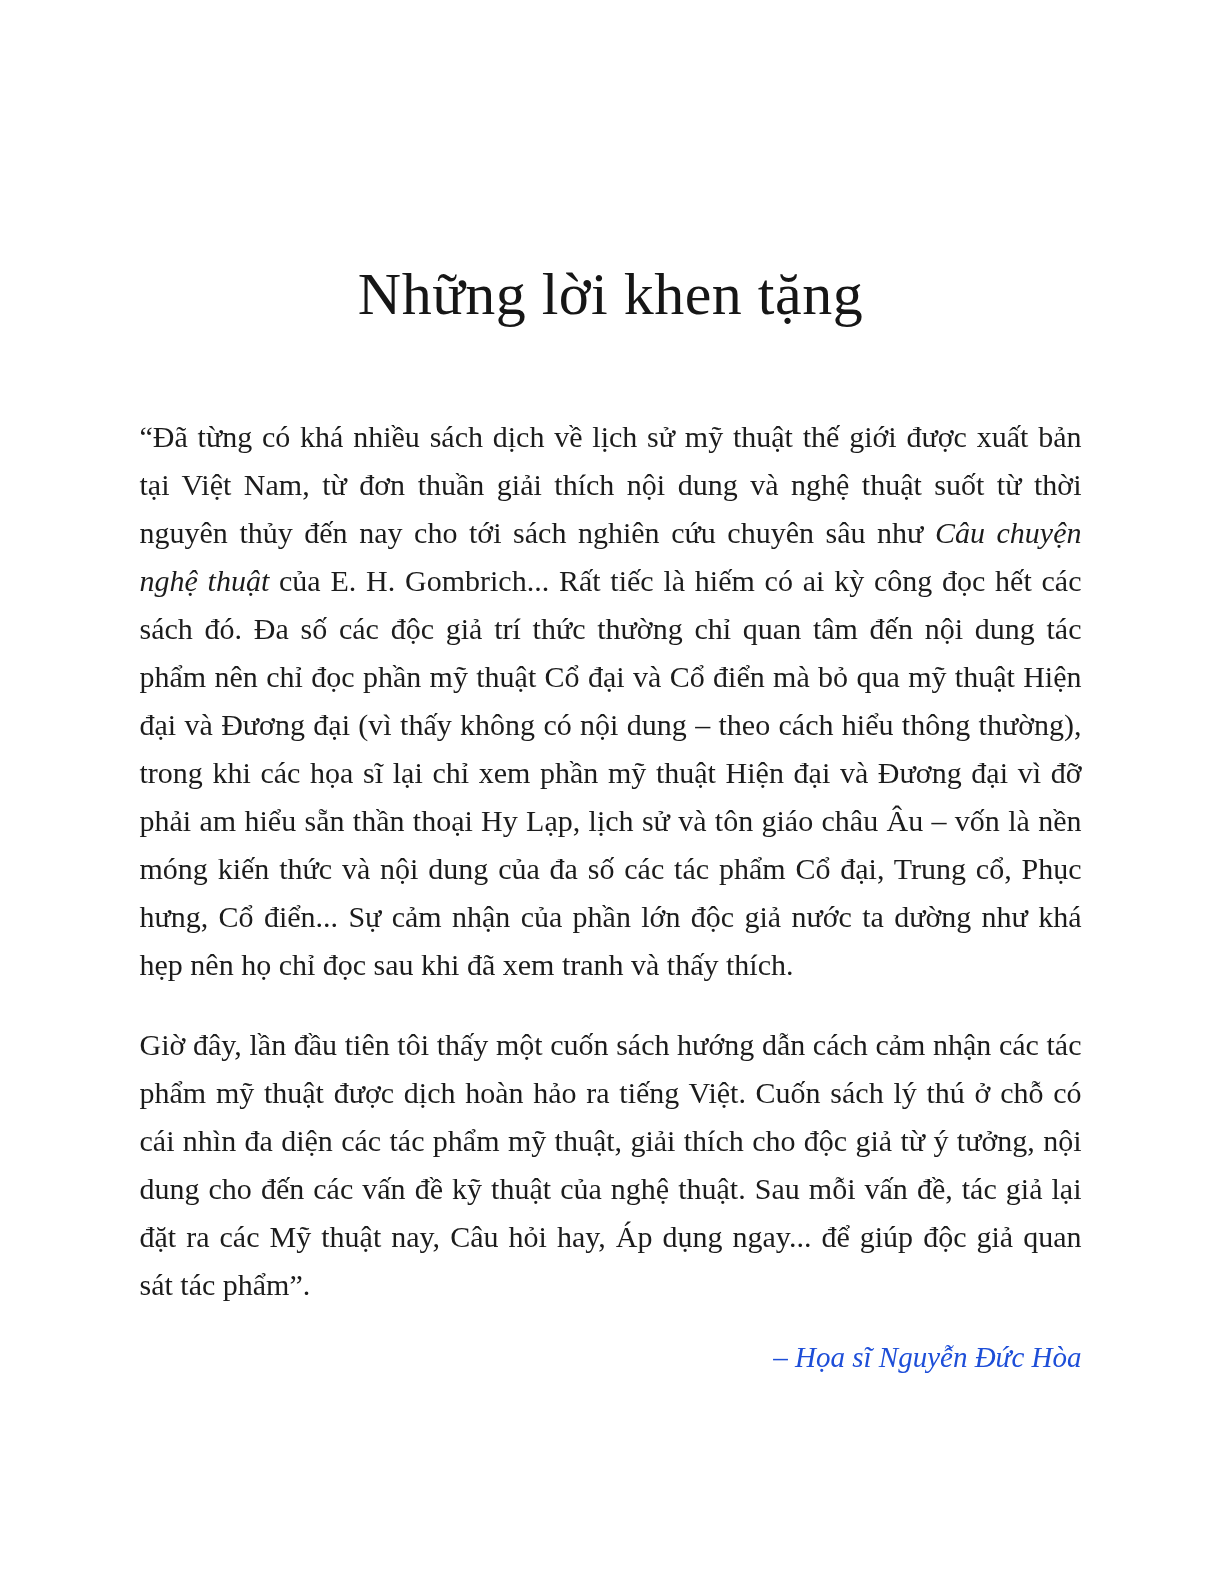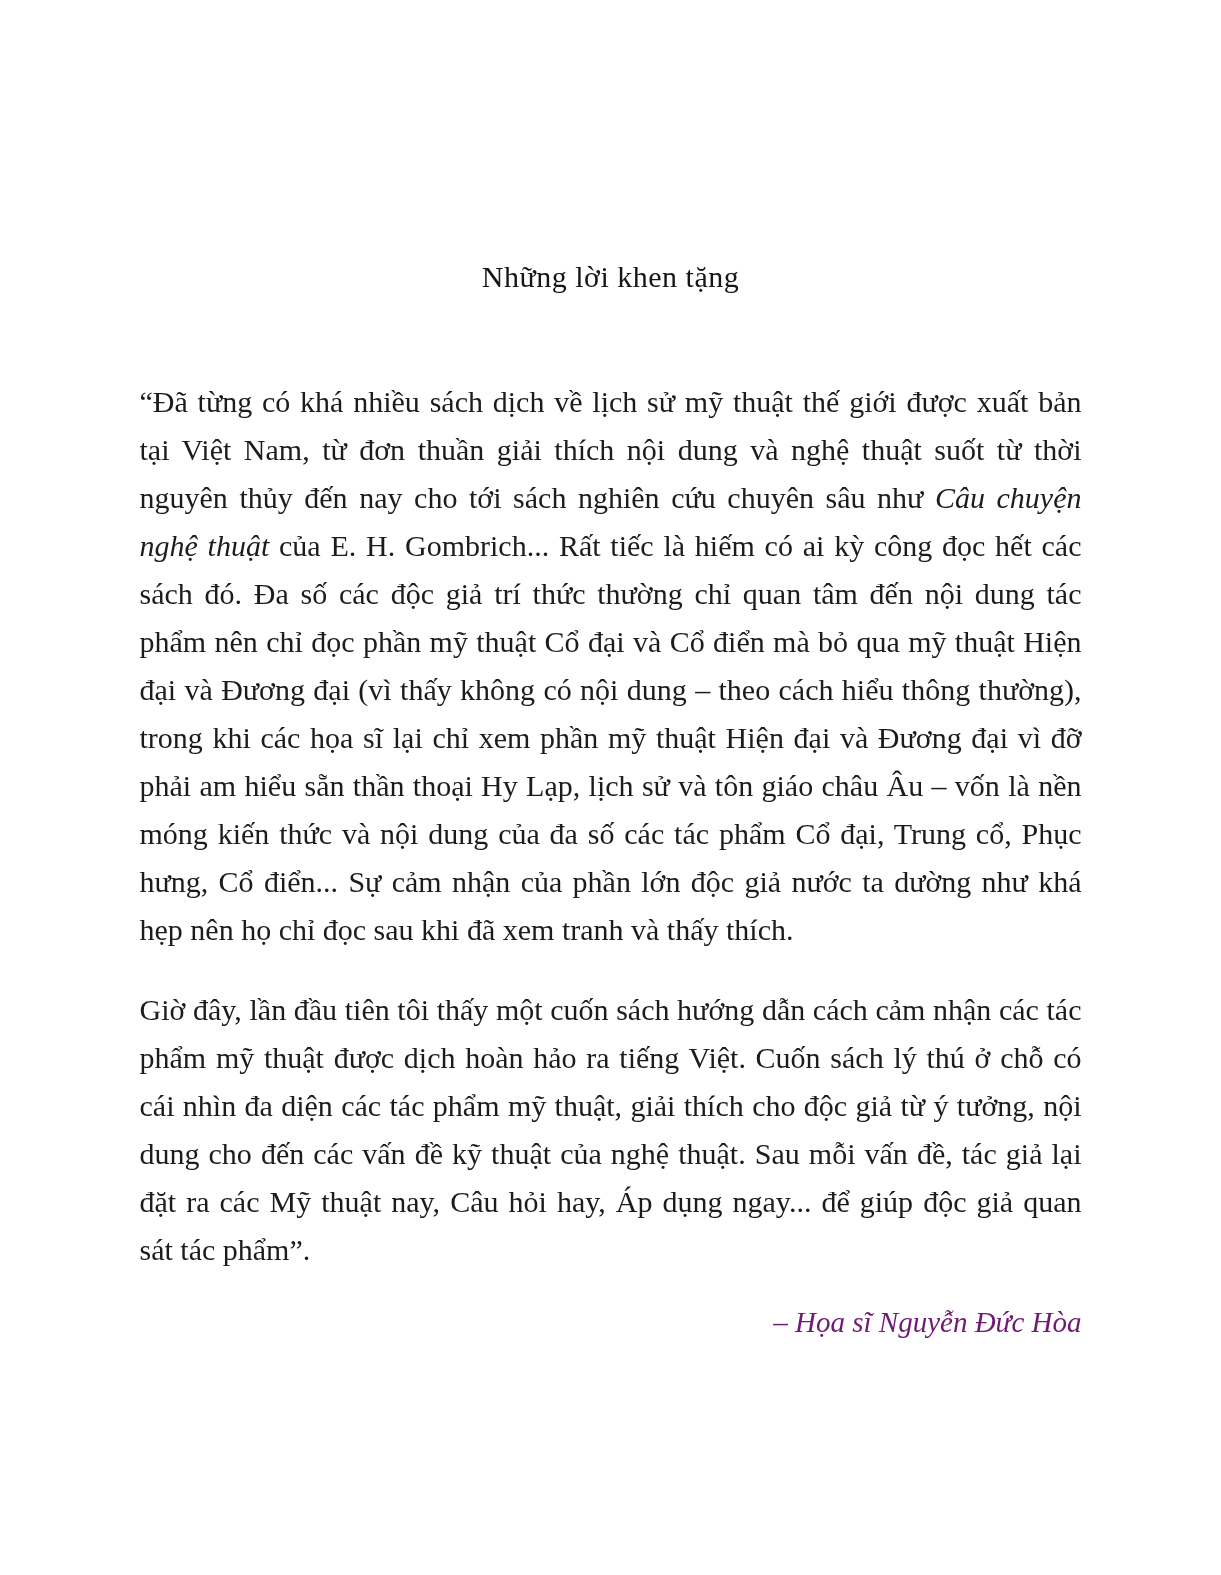--- a/index.html
+++ b/index.html
@@ -18,21 +18,21 @@
     position: relative;
     width: 1221px;
     height: 1575px;
     background: #ffffff;
     overflow: hidden;
   }
   .title {
     margin: 0;
     padding-top: 260px;
     text-align: center;
-    font-size: 30px;
+    font-size: 60px;
     font-weight: 400;
     letter-spacing: 0.5px;
     color: #161616;
   }
   .content {
     width: 942px;
     margin: 84px auto 0 auto;
     font-size: 30px;
     line-height: 48px;
     text-align: justify;
@@ -46,21 +46,21 @@
   }
   .bold {
     font-weight: normal;
   }
   .attribution {
     width: 942px;
     margin: 30px auto 0 auto;
     text-align: right;
     font-style: italic;
     font-size: 29px;
-    color: #701a75;
+    color: #1d4ed8;
   }
 </style>
 </head>
 <body>
 
 <div class="page">
   <h1 class="title">Những lời khen tặng</h1>
 
   <div class="content">
       <p class="para"><span>“Đã từng có khá nhiều sách dịch về lịch sử mỹ thuật thế giới được xuất bản tại Việt Nam, từ đơn thuần giải thích nội dung và nghệ thuật suốt từ thời nguyên thủy đến nay cho tới sách nghiên cứu chuyên sâu như </span><span class="italic">Câu chuyện nghệ thuật</span><span> của E. H. Gombrich... Rất tiếc là hiếm có ai kỳ công đọc hết các sách đó. Đa số các độc giả trí thức thường chỉ quan tâm đến nội dung tác phẩm nên chỉ đọc phần mỹ thuật Cổ đại và Cổ điển mà bỏ qua mỹ thuật Hiện đại và Đương đại (vì thấy không có nội dung – theo cách hiểu thông thường), trong khi các họa sĩ lại chỉ xem phần mỹ thuật Hiện đại và Đương đại vì đỡ phải am hiểu sẵn thần thoại Hy Lạp, lịch sử và tôn giáo châu Âu – vốn là nền móng kiến thức và nội dung của đa số các tác phẩm Cổ đại, Trung cổ, Phục hưng, Cổ điển... Sự cảm nhận của phần lớn độc giả nước ta dường như khá hẹp nên họ chỉ đọc sau khi đã xem tranh và thấy thích.</span></p>

